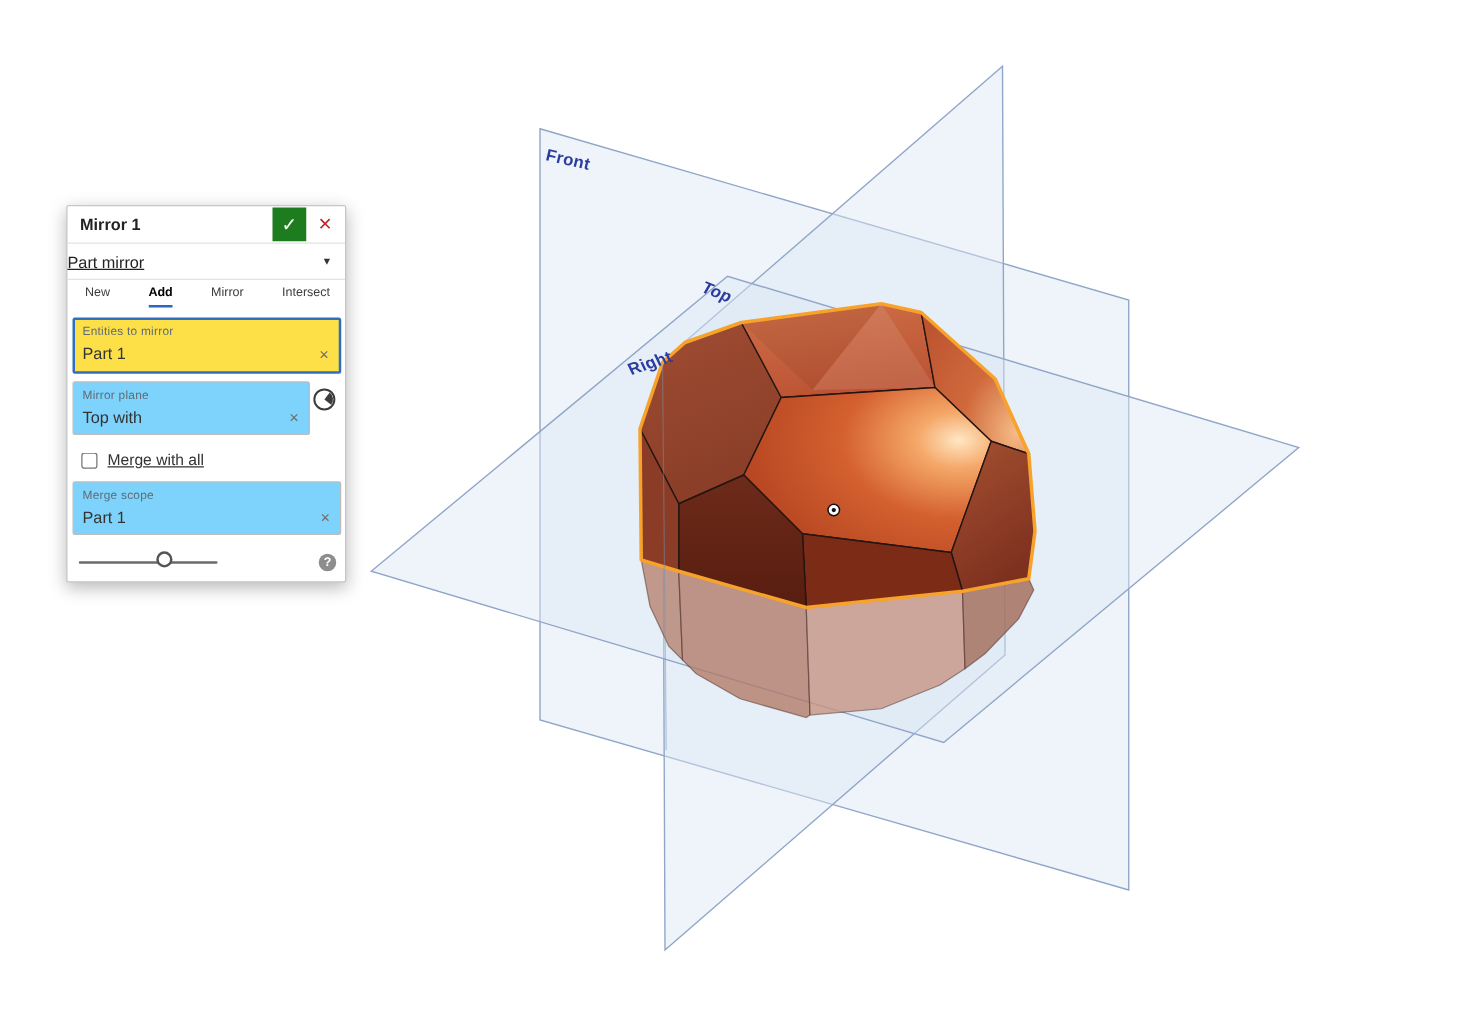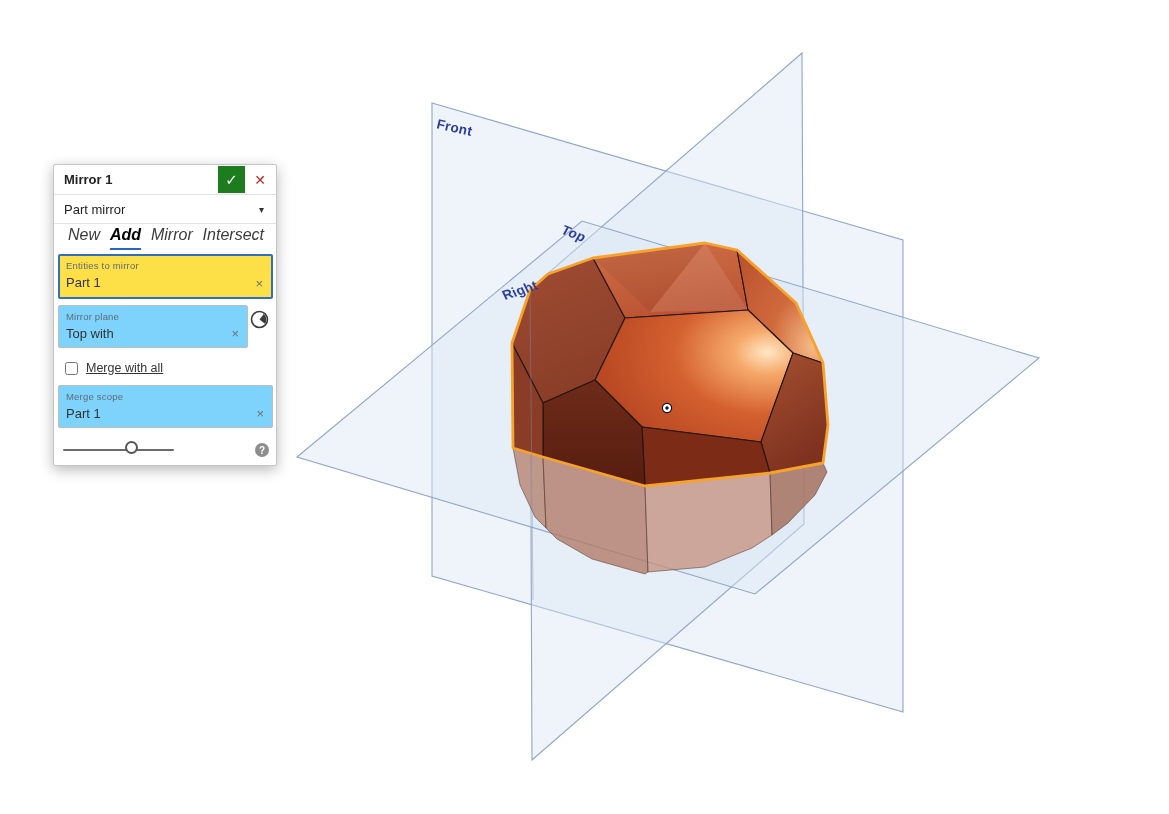--- a/index.html
+++ b/index.html
@@ -30,27 +30,27 @@
     font-size:15px;font-weight:bold;cursor:pointer;margin-right:5px;flex:none;
   }
   .btn-close{
     width:20px;height:27px;display:flex;align-items:center;justify-content:center;
     color:#b92b27;font-size:14px;font-weight:bold;cursor:pointer;margin-right:6px;flex:none;
   }
   .dlg-select{
     height:28px;display:flex;align-items:center;border-bottom:1px solid #e2e2e2;
     cursor:pointer;
   }
-  .dlg-select .sel-val{flex:1;padding-left:10px;font-size:13px;color:#222;}
+  .dlg-select .sel-val{flex:1;font-size:13px;color:#222;text-decoration:underline;}
   .dlg-select .caret{padding-right:12px;font-size:10px;color:#333;}
   .dlg-tabs{
     height:27px;display:flex;align-items:center;padding:0 12px 0 14px;
     justify-content:space-between;border-bottom:none;
   }
-  .tab{font-size:16px;color:#3c3c3c;cursor:pointer;padding-bottom:4px;border-bottom:2px solid transparent;font-style:italic;}
+  .tab{font-size:10px;color:#3c3c3c;cursor:pointer;padding-bottom:4px;border-bottom:2px solid transparent;}
   .tab.active{color:#000000;font-weight:bold;border-bottom:2px solid #2b66c2;}
   .field{
     position:absolute;left:4px;width:215px;box-sizing:border-box;
     border:1px solid #bdbdbd;border-radius:2px;background:#7dd3fc;
     padding:5px 7px 6px 7px;
   }
   .field .flabel{font-size:9.5px;color:#5f6b76;letter-spacing:.2px;}
   .field .fval{font-size:13px;color:#333;margin-top:4px;}
   .field .clear{
     position:absolute;right:8px;bottom:7px;color:#6e6e6e;font-size:13px;

